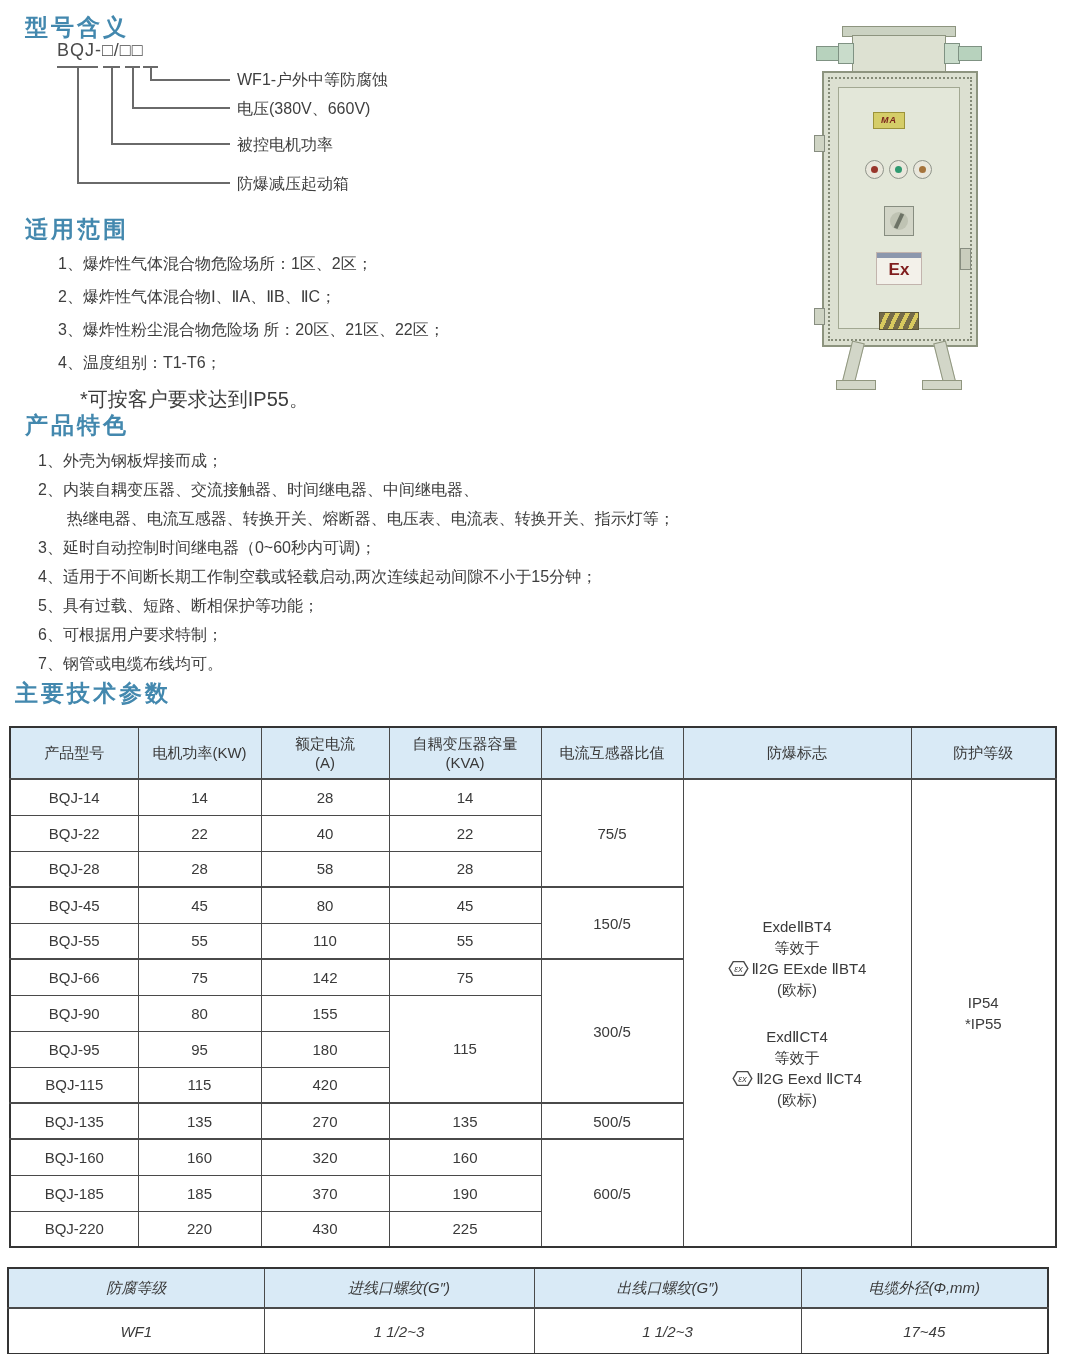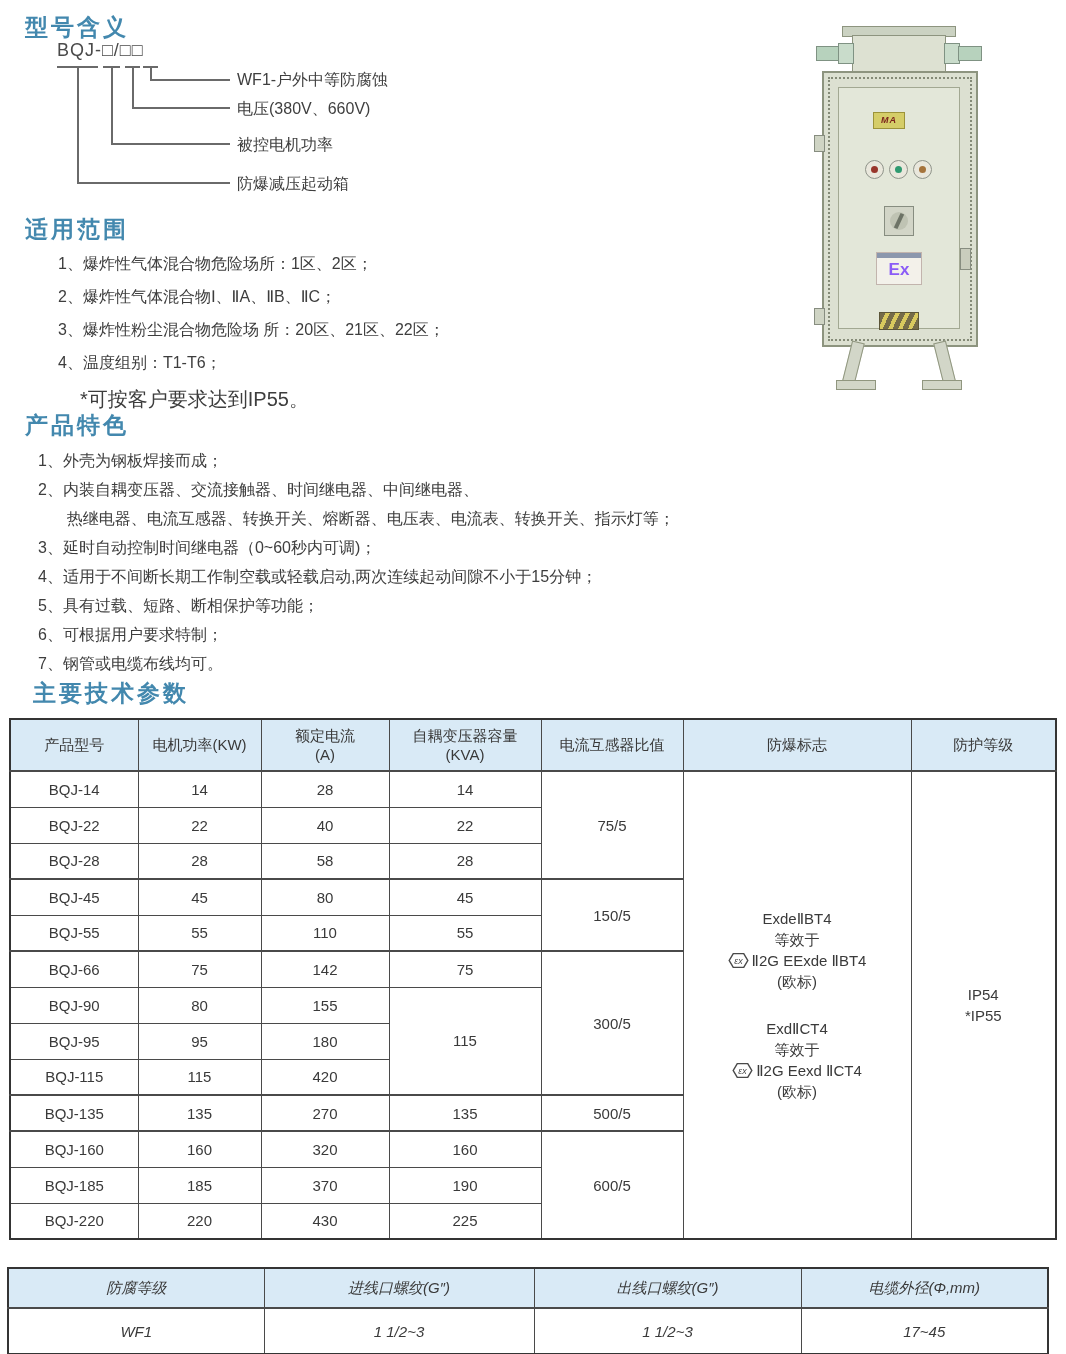--- a/index.html
+++ b/index.html
@@ -25,21 +25,21 @@
   .app-list .item{line-height:20px;margin-bottom:13px;}
   .app-note{padding-left:1.1em;font-size:20px;margin-top:2px;}
   .feat-list .item{line-height:29px;}
   
   table{border-collapse:collapse;table-layout:fixed;background:#fff;}
   .main-table{position:absolute;left:9px;top:718px;width:1046px;font-size:15px;}
   .main-table th,.main-table td{
     border:1px solid #4a4a4a;text-align:center;vertical-align:middle;
     padding:0 2px;font-weight:normal;color:#3a3a3a;
   }
-  .main-table{border:2px solid #343434;}
+  .main-table{border:2px solid #343434;margin-top:8px;}
   .main-table thead th{background:#d9eaf6;height:50px;border-bottom-width:2px;}
   .main-table tbody tr{height:36px;}
   .main-table tr.group-start td{border-top-width:2px;}
   .pre{white-space:pre-line;line-height:19px;}
   .ex-cell{line-height:21px;}
   .ex-group{margin:0 auto;}
   .ex-group + .ex-group{margin-top:26px;}
   .ex-line-icon svg{vertical-align:-3px;margin-right:3px;}
   .prot-cell{white-space:pre-line;line-height:21px;}
   
@@ -72,21 +72,21 @@
   .light{position:absolute;top:140px;width:17px;height:17px;border-radius:50%;background:#e9e7dc;border:1px solid #8f948a;}
   .light::after{content:"";position:absolute;left:5px;top:5px;width:7px;height:7px;border-radius:50%;}
   .light.red{left:53px;}   .light.red::after{background:#98352b;}
   .light.green{left:77px;} .light.green::after{background:#2f9a70;}
   .light.amber{left:101px;}.light.amber::after{background:#a5743c;}
   .switch-plate{position:absolute;left:72px;top:186px;width:28px;height:28px;background:#d2d5c7;border:1px solid #878d80;}
   .switch-knob{position:absolute;left:5px;top:5px;width:18px;height:18px;border-radius:50%;background:#bfc3b3;}
   .switch-bar{position:absolute;left:12px;top:6px;width:4px;height:16px;background:#6d7366;transform:rotate(25deg);}
   .ex-label{position:absolute;left:64px;top:232px;width:44px;height:31px;background:#f3f1ea;border:1px solid #c2b4ad;}
   .ex-strip{position:absolute;left:0;top:0;width:100%;height:5px;background:#8b97ad;}
-  .ex-text{position:absolute;left:0;top:5px;width:100%;text-align:center;font-size:17px;font-weight:bold;color:#8b5cf6;line-height:24px;}
+  .ex-text{position:absolute;left:0;top:5px;width:100%;text-align:center;font-size:17px;font-weight:bold;color:#7f1d1d;line-height:24px;}
   .warn-plate{
     position:absolute;left:67px;top:292px;width:38px;height:16px;border:1px solid #5c5538;
     background:repeating-linear-gradient(115deg,#756b48 0 5px,#d9c95e 5px 9px);
   }
   .handle{position:absolute;left:148px;top:228px;width:9px;height:20px;background:#c9cdbd;border:1px solid #878d80;}
   .lug{position:absolute;left:2px;width:9px;height:15px;background:#cfd4c4;border:1px solid #878d80;}
   .lug.l1{top:115px;} .lug.l2{top:288px;}
   .foot{position:absolute;top:322px;width:11px;height:40px;background:#d2d6c8;border:1px solid #9096...;border:1px solid #90967f;}
   .foot.left{left:40px;transform:rotate(14deg);transform-origin:top center;}
   .foot.right{left:121px;transform:rotate(-14deg);transform-origin:top center;}
@@ -164,21 +164,21 @@
     <div class="item">1、外壳为钢板焊接而成；</div>
     <div class="item">2、内装自耦变压器、交流接触器、时间继电器、中间继电器、
 热继电器、电流互感器、转换开关、熔断器、电压表、电流表、转换开关、指示灯等；</div>
     <div class="item">3、延时自动控制时间继电器（0~60秒内可调)；</div>
     <div class="item">4、适用于不间断长期工作制空载或轻载启动,两次连续起动间隙不小于15分钟；</div>
     <div class="item">5、具有过载、短路、断相保护等功能；</div>
     <div class="item">6、可根据用户要求特制；</div>
     <div class="item">7、钢管或电缆布线均可。</div>
   </div>
 
-  <h2 class="sec" style="left:33px;top:678px;">主要技术参数</h2>
+  <h2 class="sec" style="left:15px;top:678px;">主要技术参数</h2>
 
   <table class="main-table">
     <colgroup>
       <col style="width:128px">
         <col style="width:123px">
         <col style="width:128px">
       <col style="width:152px">
         <col style="width:142px">
         <col style="width:228px">
         <col style="width:145px">

